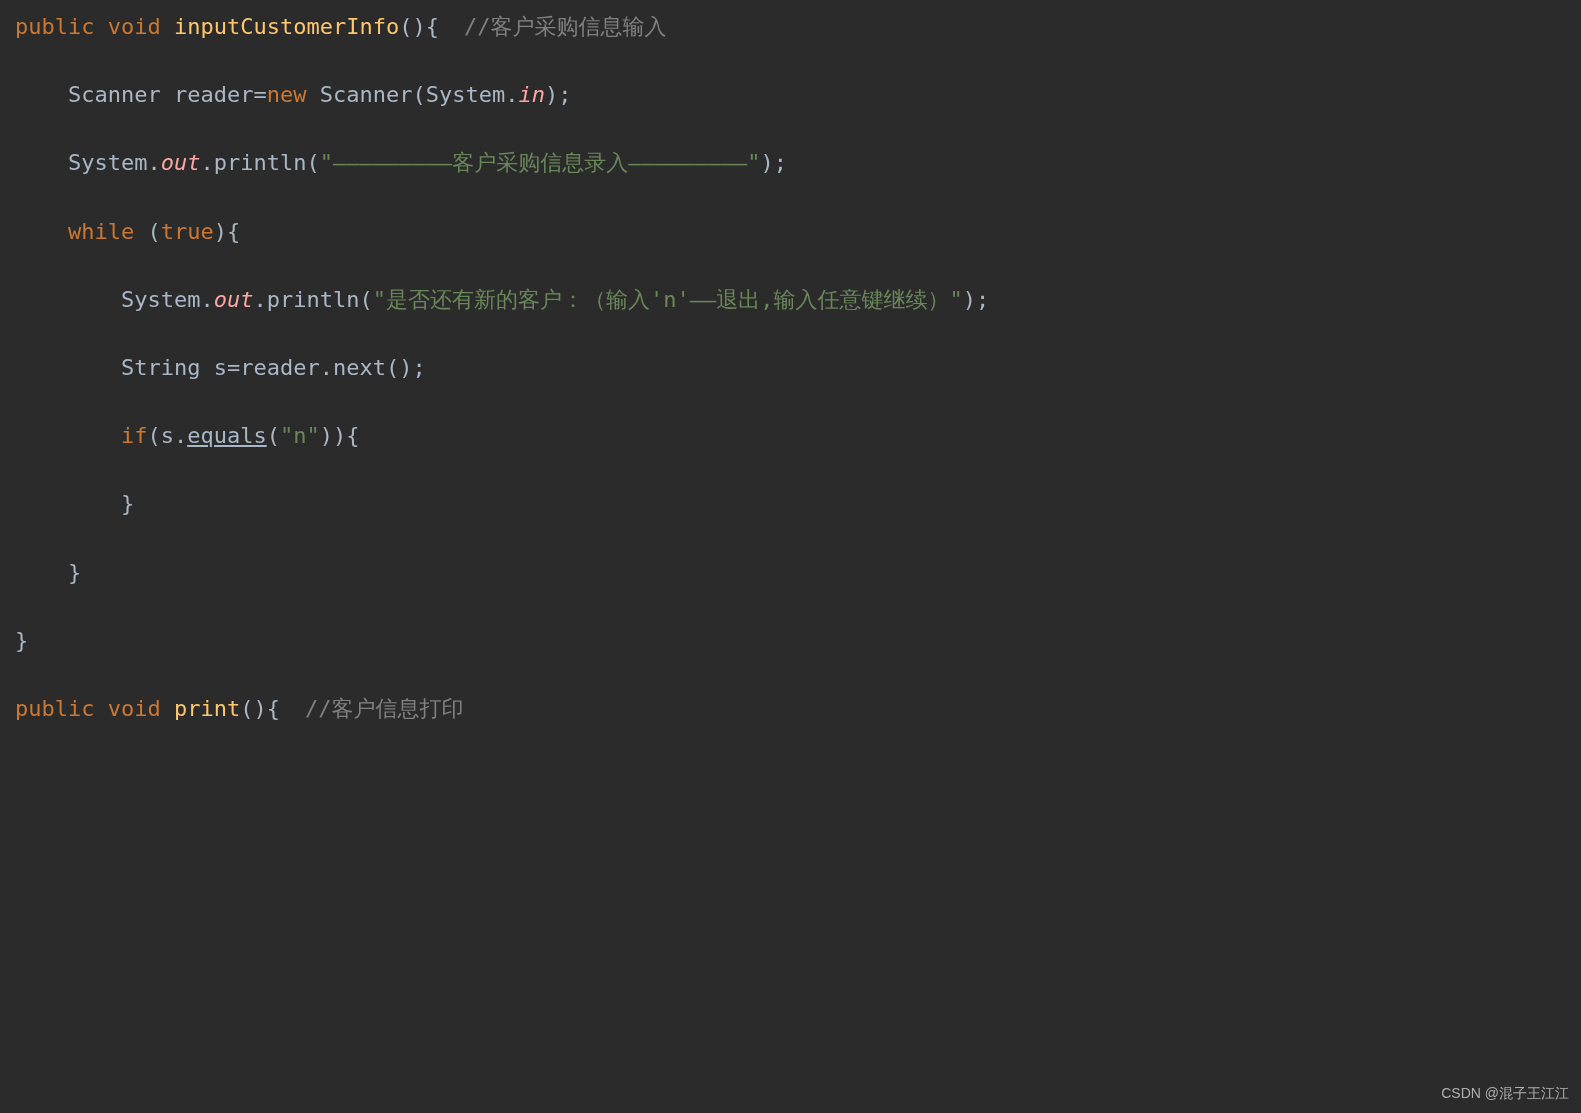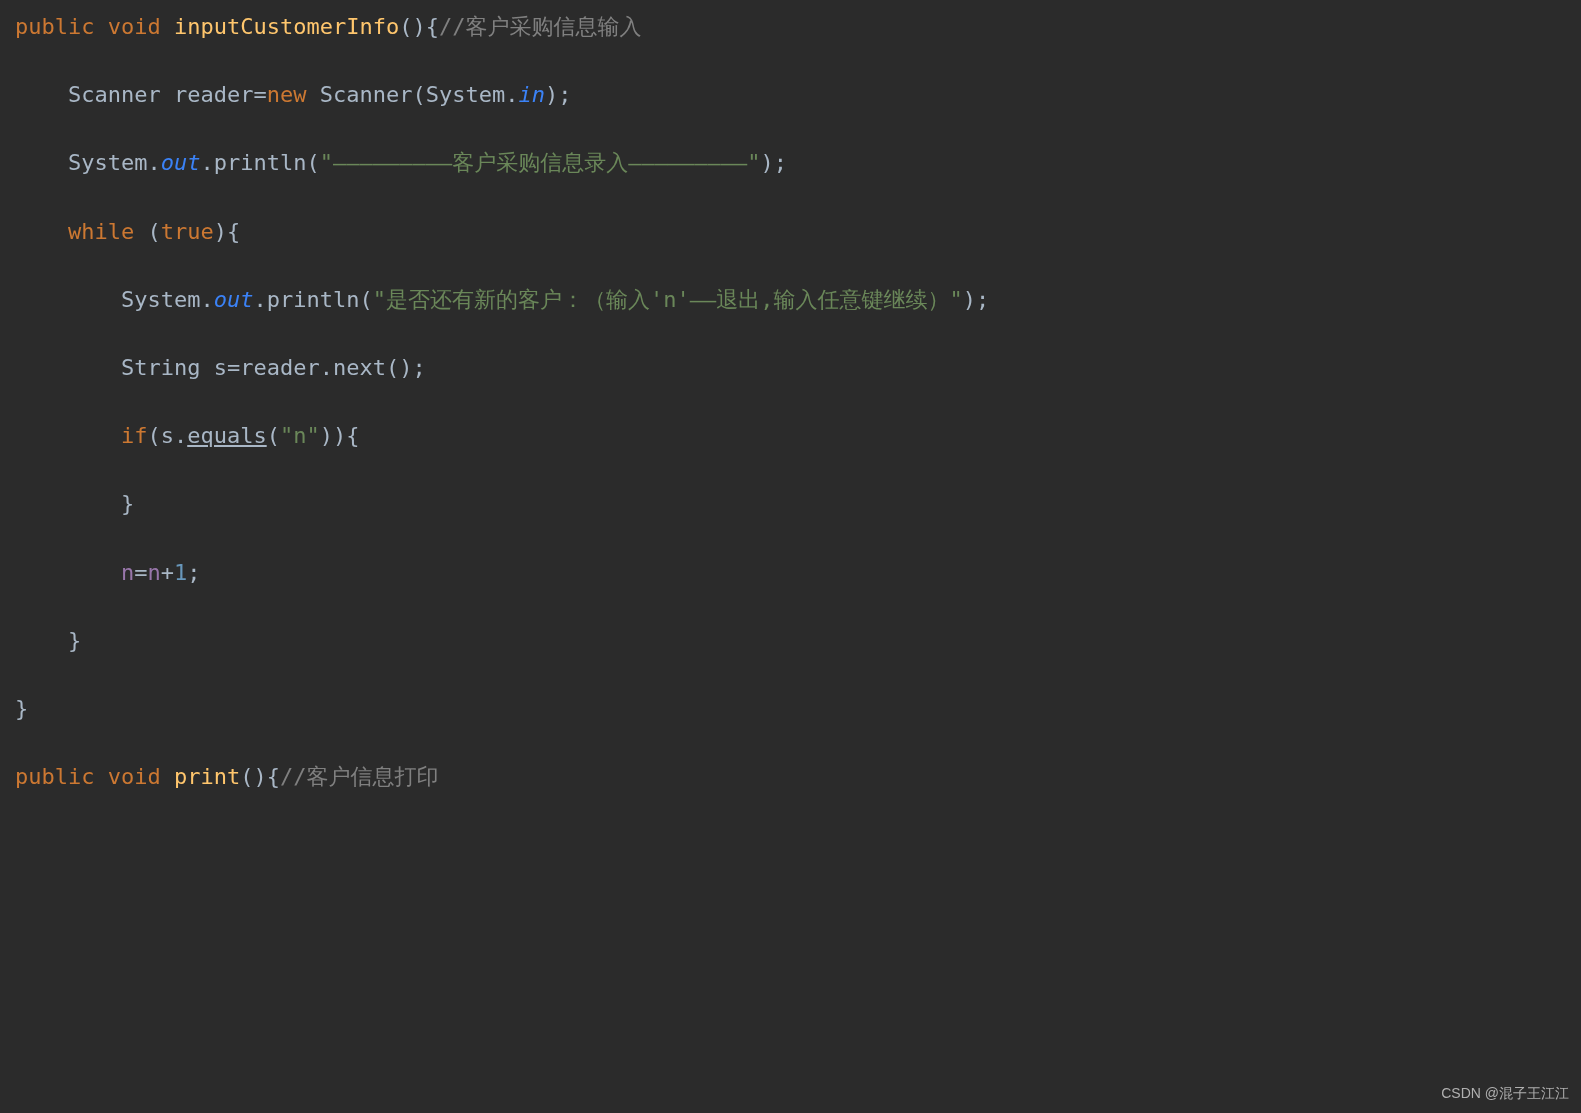--- a/index.html
+++ b/index.html
@@ -17,24 +17,24 @@
     }
     .code-line {
       white-space: pre;
       position: relative;
     }
     .kw { color: #cc7832; }
     .method-decl { color: #ffc66d; }
     .type { color: #a9b7c6; }
     .ident { color: #a9b7c6; }
     .field { color: #9876aa; }
-    .static-field { color: #3b82f6; font-style: italic; }
+    .static-field { color: #fca5a5; font-style: italic; }
     .num { color: #6897bb; }
     .str { color: #6a8759; }
-    .comment { color: #808080; }
+    .comment { color: #808080; margin-left: 25px; }
     .punct { color: #a9b7c6; }
     .call { color: #a9b7c6; }
     .static-call { color: #a9b7c6; font-style: italic; }
     .underline { text-decoration: underline; text-decoration-color: #a9b7c6; }
     .watermark {
       position: absolute;
       right: 12px;
       bottom: 8px;
       font-size: 14px;
       color: #b0b0b0;
@@ -46,21 +46,20 @@
 <body>
 
 <pre><div class="code-line"><span class="kw">public</span> <span class="kw">void</span> <span class="method-decl">inputCustomerInfo</span><span class="punct">(){</span><span class="comment">//客户采购信息输入</span></div>
 <div class="code-line">    <span class="type">Scanner</span> <span class="ident">reader</span><span class="punct">=</span><span class="kw">new</span> <span class="type">Scanner</span><span class="punct">(</span><span class="ident">System</span><span class="punct">.</span><span class="static-field">in</span><span class="punct">);</span></div>
 <div class="code-line">    <span class="ident">System</span><span class="punct">.</span><span class="static-field">out</span><span class="punct">.</span><span class="call">println</span><span class="punct">(</span><span class="str">"—————————客户采购信息录入—————————"</span><span class="punct">);</span></div>
 <div class="code-line">    <span class="kw">while</span> <span class="punct">(</span><span class="kw">true</span><span class="punct">){</span></div>
 <div class="code-line">        <span class="ident">System</span><span class="punct">.</span><span class="static-field">out</span><span class="punct">.</span><span class="call">println</span><span class="punct">(</span><span class="str">"是否还有新的客户：（输入'n'——退出,输入任意键继续）"</span><span class="punct">);</span></div>
 <div class="code-line">        <span class="type">String</span> <span class="ident">s</span><span class="punct">=</span><span class="ident">reader</span><span class="punct">.</span><span class="call">next</span><span class="punct">();</span></div>
 <div class="code-line">        <span class="kw">if</span><span class="punct">(</span><span class="ident">s</span><span class="punct">.</span><span class="call underline">equals</span><span class="punct">(</span><span class="str">"n"</span><span class="punct">)){</span></div>
 <div class="code-line">        <span class="punct">}</span></div>
-<div class="code-line">        <span class="field">n</span><span class="punct">=</span><span class="field">n</span><span class="punct">+</span><span class="num">1</span><span class="punct">;</span></div>
 <div class="code-line">    <span class="punct">}</span></div>
 <div class="code-line"><span class="punct">}</span></div>
 <div class="code-line"><span class="kw">public</span> <span class="kw">void</span> <span class="method-decl">print</span><span class="punct">(){</span><span class="comment">//客户信息打印</span></div>
 
 
 
 </pre>
 
 <div class="watermark">CSDN @混子王江江</div>
 

